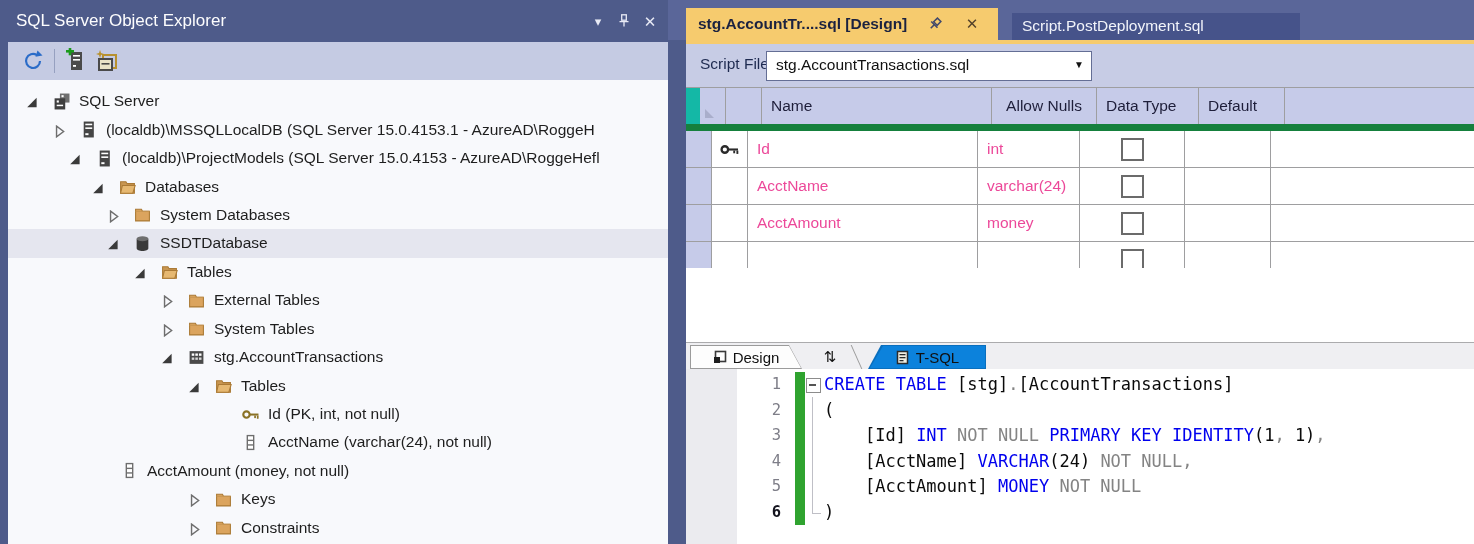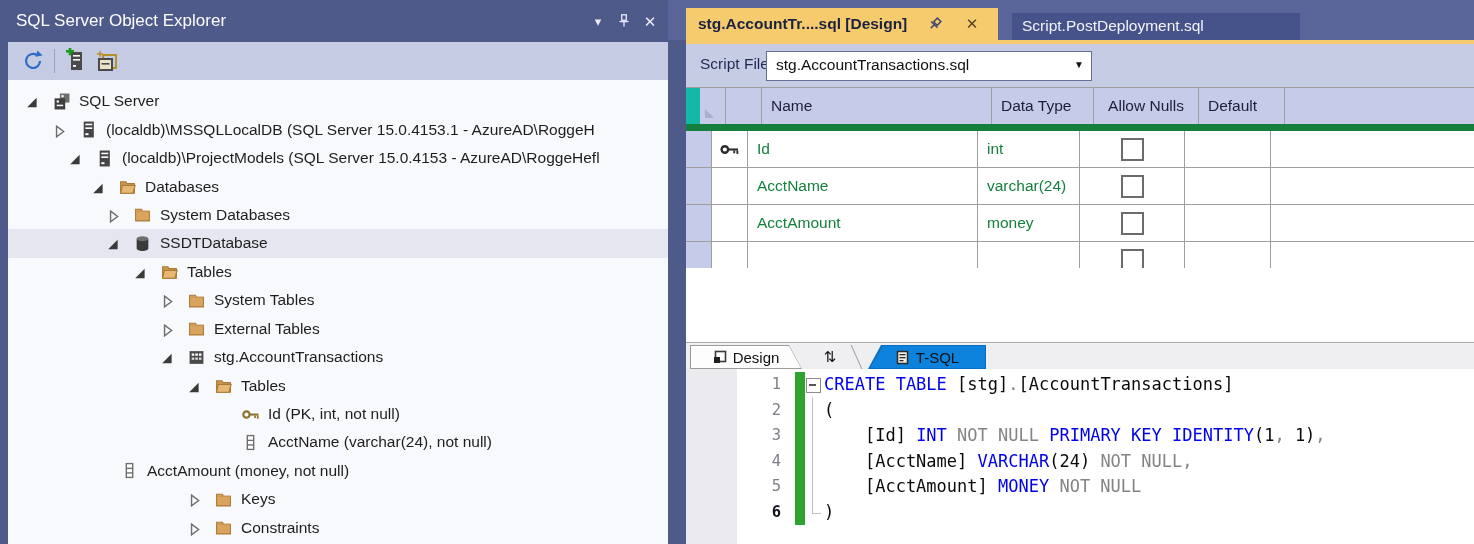--- a/index.html
+++ b/index.html
@@ -28,21 +28,21 @@
   #tab-inactive .lbl{position:absolute;left:10px;top:4px;font-size:15.5px;color:#F2F4FA;}
   #tab-underline{position:absolute;left:686px;top:40px;width:788px;height:4px;background:#F6CB6E;}
   #script-bar{position:absolute;left:686px;top:44px;width:788px;height:43px;background:#C7CCE5;}
   #script-bar .lbl{position:absolute;left:14px;top:11px;font-size:15.5px;color:#1E2A50;}
   #combo{position:absolute;left:80px;top:7px;width:324px;height:28px;background:#fff;border:1.5px solid #646E95;}
   #combo .val{position:absolute;left:9px;top:4px;font-size:15.5px;color:#111;}
   #combo .arr{position:absolute;right:7px;top:7px;font-size:10px;color:#111;}
   
   #grid{position:absolute;left:686px;top:87px;width:788px;background:#fff;border-top:1px solid #9E9EA0;}
   .grow{display:flex;height:36px;border-bottom:1px solid #9E9EA0;background:#fff;}
-  .gcell{border-right:1px solid #9E9EA0;display:flex;align-items:center;font-size:15.5px;color:#15803d;overflow:hidden;}
+  .gcell{border-right:1px solid #9E9EA0;display:flex;align-items:center;font-size:15.5px;color:#ec4899;overflow:hidden;}
   .c-hdr{width:25px;flex:none;background:#C6CBE9;position:relative;}
   .c-ico{width:35px;flex:none;justify-content:center;}
   .c-name{width:220px;flex:none;padding-left:9px;}
   .c-type{width:92px;flex:none;padding-left:9px;}
   .c-null{width:104px;flex:none;justify-content:center;}
   .c-def{width:76px;flex:none;padding-left:9px;}
   .c-rest{flex:1;border-right:none;}
   #grid-head{display:flex;height:36px;border-bottom:7px solid #15803d;background:#14b8a6;padding-left:14px;}
   #grid-head .gcell{background:#C6CBE9;color:#1E1E3A;}
   .corner-tri{position:absolute;left:5px;bottom:6px;width:0;height:0;border-bottom:9px solid #A9AECB;border-right:9px solid transparent;}
@@ -207,31 +207,31 @@
           <span>Tables</span>
         </div>
         <div class="trow" style="padding-left: 153px;">
           <span class="arrow"><svg width="13" height="13" viewBox="0 0 11 11">
               <polygon points="3,1 9,5.5 3,10" fill="none" stroke="#6E6E6E" stroke-width="1.2"></polygon>
             </svg></span>
           <span class="ticon"><svg width="17" height="17" viewBox="0 0 16 16">
               <path d="M1.5 3 h5.5 l1 2 h6.5 v9 h-13 z" fill="#DBA45E" stroke="#AB7A35" stroke-width="1"></path>
               <path d="M1.5 5 h13" stroke="#C89651" stroke-width="1"></path>
             </svg></span>
-          <span>System Tables</span>
+          <span>External Tables</span>
         </div>
         <div class="trow" style="padding-left: 153px;">
           <span class="arrow"><svg width="13" height="13" viewBox="0 0 11 11">
               <polygon points="3,1 9,5.5 3,10" fill="none" stroke="#6E6E6E" stroke-width="1.2"></polygon>
             </svg></span>
           <span class="ticon"><svg width="17" height="17" viewBox="0 0 16 16">
               <path d="M1.5 3 h5.5 l1 2 h6.5 v9 h-13 z" fill="#DBA45E" stroke="#AB7A35" stroke-width="1"></path>
               <path d="M1.5 5 h13" stroke="#C89651" stroke-width="1"></path>
             </svg></span>
-          <span>External Tables</span>
+          <span>System Tables</span>
         </div>
         <div class="trow" style="padding-left: 153px;">
           <span class="arrow"><svg width="13" height="13" viewBox="0 0 11 11">
               <polygon points="9,1.5 9,9.5 1,9.5" fill="#3A3A3A"></polygon>
             </svg></span>
           <span class="ticon"><svg width="17" height="17" viewBox="0 0 16 16">
               <rect x="1.5" y="2" width="13" height="12" fill="#4A4A4A"></rect>
               <rect x="3.5" y="4.2" width="2.4" height="2.2" fill="#fff"></rect>
               <rect x="6.9" y="4.2" width="2.4" height="2.2" fill="#fff"></rect>
               <rect x="10.3" y="4.2" width="2.4" height="2.2" fill="#fff"></rect>
@@ -332,22 +332,22 @@
     </div>
   </div>
 
   <div id="grid">
     <div id="grid-head">
       <div class="gcell c-hdr">
           <div class="corner-tri"></div>
         </div>
       <div class="gcell c-ico"></div>
       <div class="gcell c-name">Name</div>
+      <div class="gcell c-null">Allow Nulls</div>
       <div class="gcell c-type">Data Type</div>
-      <div class="gcell c-null">Allow Nulls</div>
       <div class="gcell c-def">Default</div>
       <div class="gcell c-rest"></div>
     </div>
     <div id="grid-rows">
         <div class="grow">
           <div class="gcell c-hdr"></div>
           <div class="gcell c-ico">
             <svg width="20" height="17" viewBox="0 0 19 16">
               <circle cx="4.6" cy="8" r="3.1" fill="none" stroke="#2B2B2B" stroke-width="2.2"></circle>
               <rect x="7.6" y="7" width="9.5" height="2" fill="#2B2B2B"></rect>

